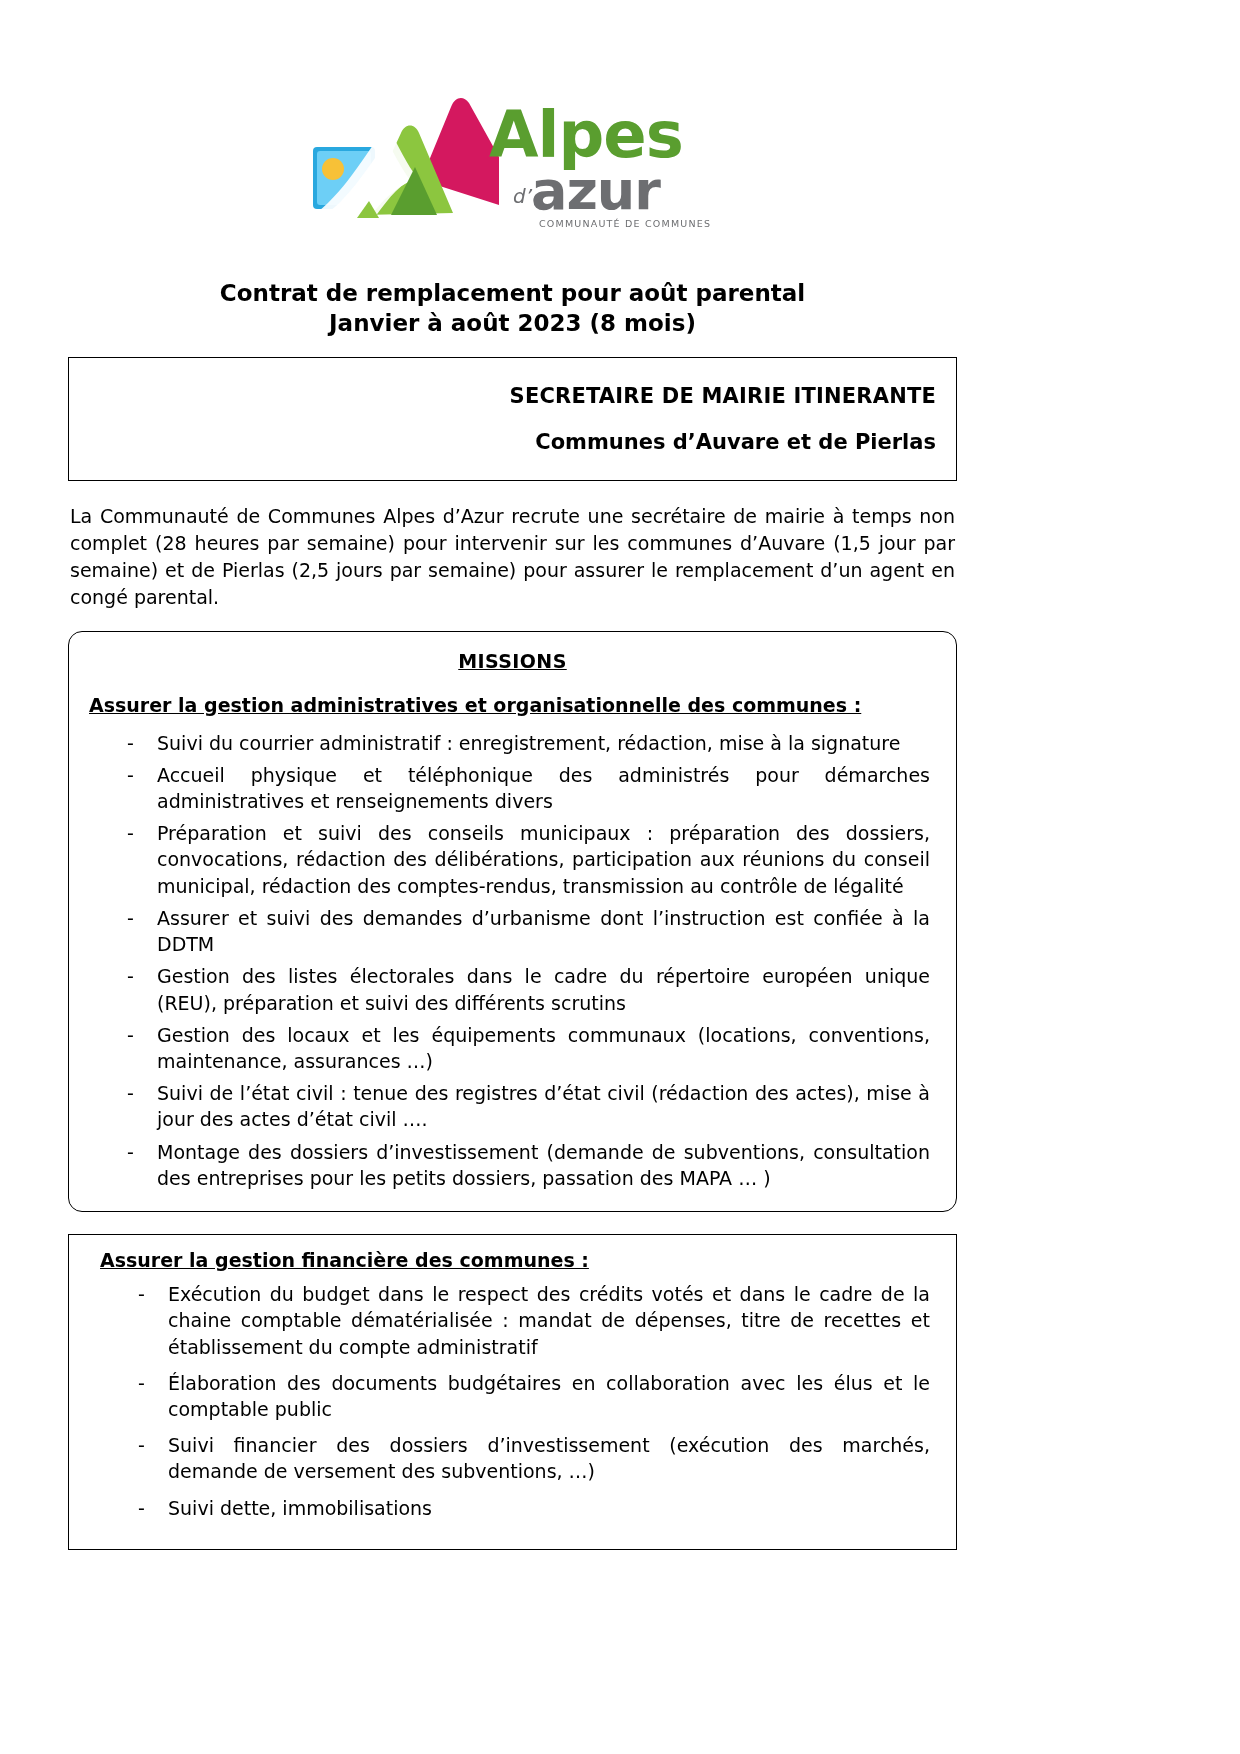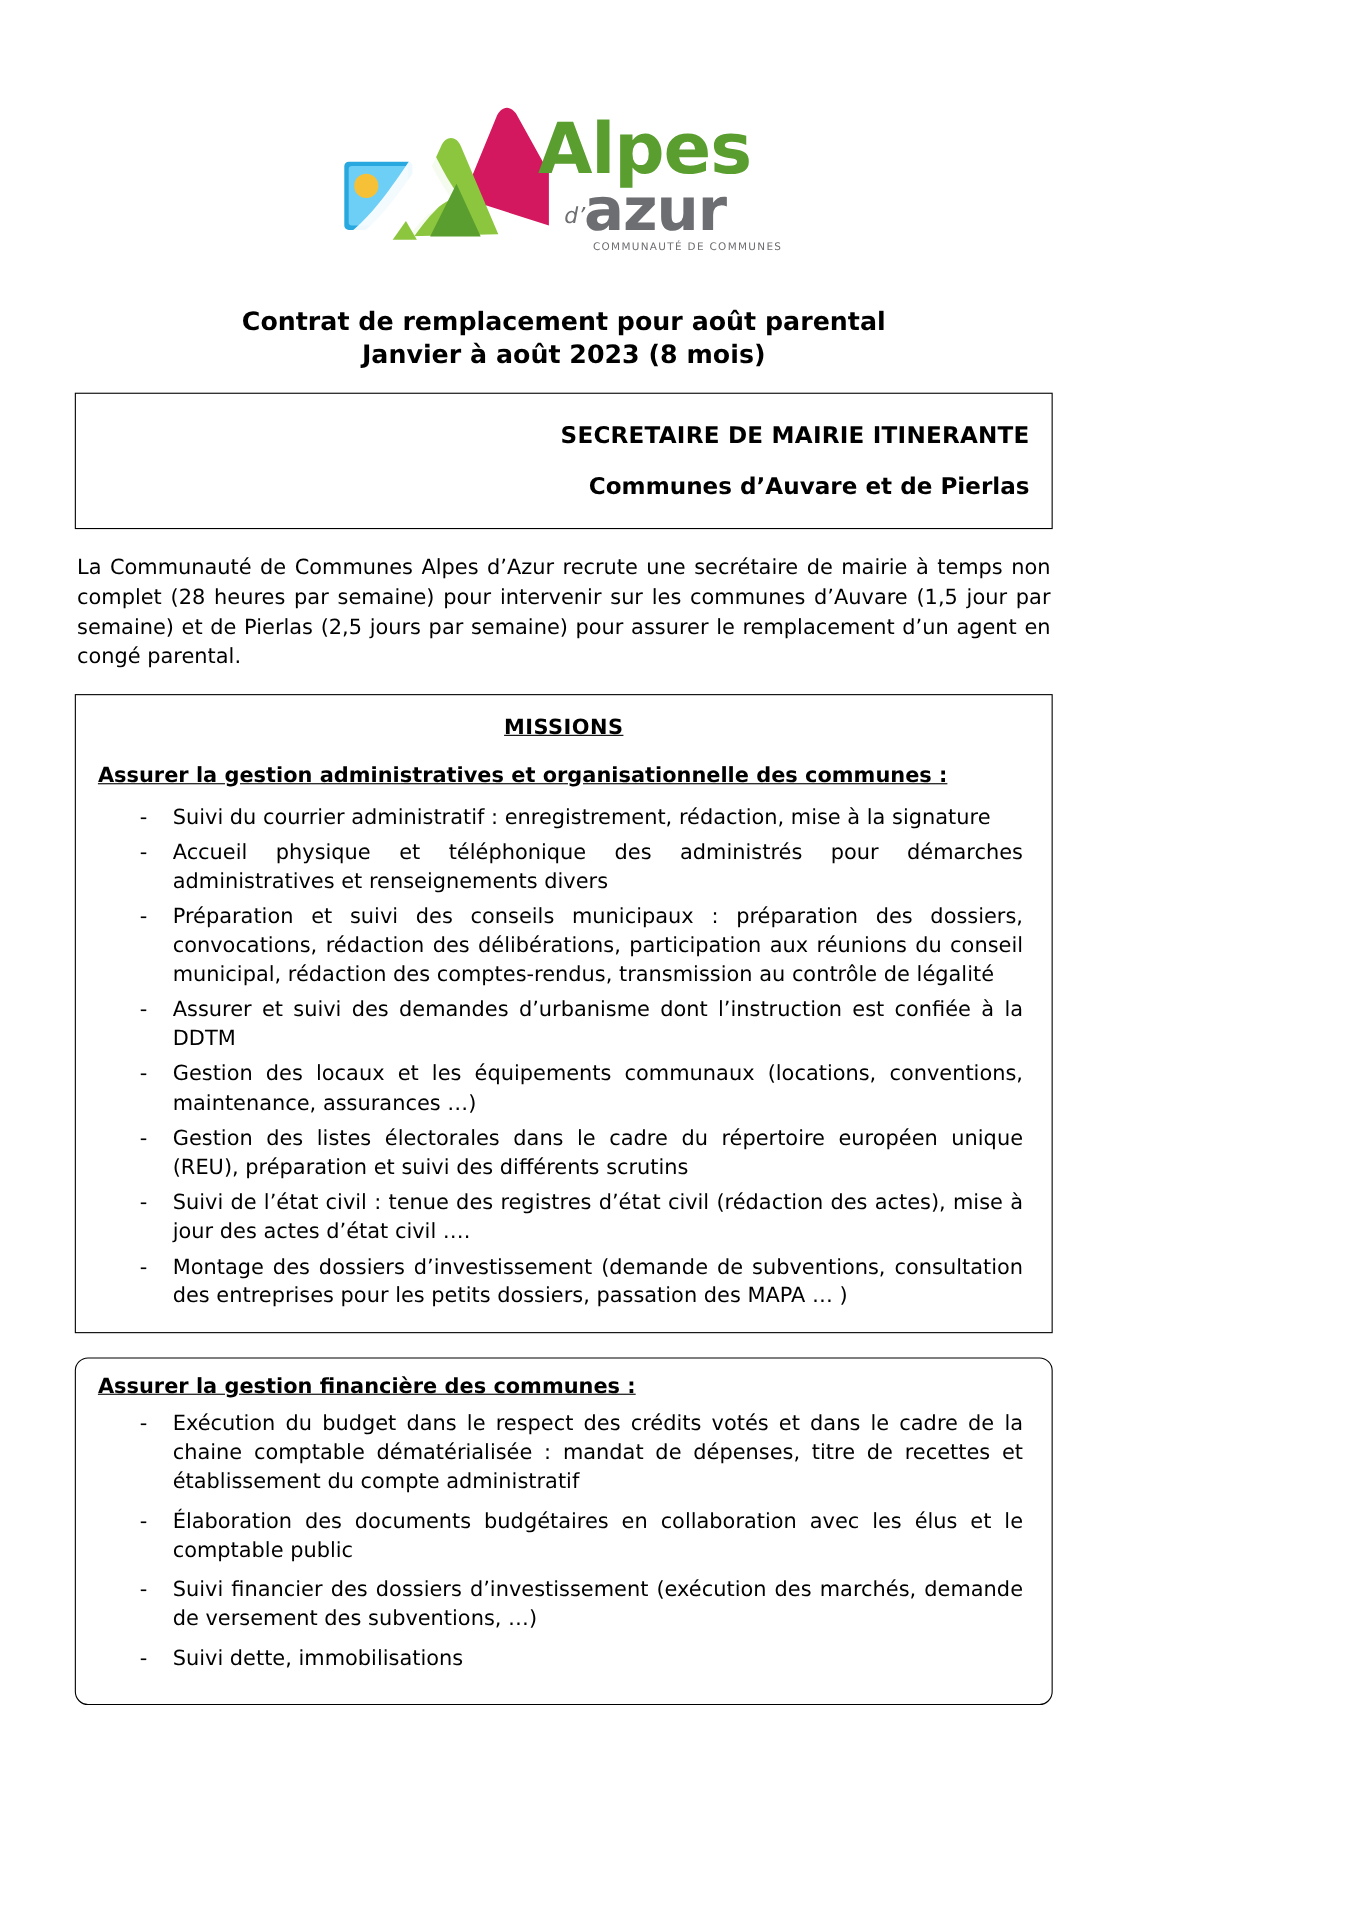--- a/index.html
+++ b/index.html
@@ -75,20 +75,21 @@
     font-size: 19px;
     line-height: 1.42;
     text-align: justify;
     margin: 22px 2px 20px 2px;
   }
 
   
   .missions-box {
     padding: 18px 20px 20px 20px;
     margin-bottom: 22px;
+    border-radius: 14px;
   }
   .missions-heading {
     text-align: center;
     font-weight: bold;
     font-size: 19px;
     text-decoration: underline;
     letter-spacing: 0.4px;
     margin-bottom: 22px;
   }
   .section-heading {
@@ -113,22 +114,21 @@
   ul.dashlist li::before {
     content: "-";
     position: absolute;
     left: 2px;
     top: 0;
   }
   ul.dashlist li:last-child { margin-bottom: 0; }
 
   
   .finance-box {
-    padding: 14px 20px 18px 20px;
-    border-radius: 12px;
+    padding: 14px 20px 18px 31px;
   }
   .finance-box .section-heading { margin-bottom: 10px; }
   .finance-box ul.dashlist li { margin-bottom: 10px; }
 </style>
 </head>
 <body>
 
 <div class="page">
 
   <div class="logo-wrap">
@@ -172,22 +172,22 @@
   <p class="intro">La Communauté de Communes Alpes d’Azur recrute une secrétaire de mairie à temps non complet (28 heures par semaine) pour intervenir sur les communes d’Auvare (1,5 jour par semaine) et de Pierlas (2,5 jours par semaine) pour assurer le remplacement d’un agent en congé parental.</p>
 
   <div class="box missions-box">
     <div class="missions-heading">MISSIONS</div>
     <div class="section-heading">Assurer la gestion administratives et organisationnelle des communes :</div>
     <ul class="dashlist">
       <li>Suivi du courrier administratif : enregistrement, rédaction, mise à la signature</li>
       <li>Accueil physique et téléphonique des administrés pour démarches administratives et renseignements divers</li>
       <li>Préparation et suivi des conseils municipaux : préparation des dossiers, convocations, rédaction des délibérations, participation aux réunions du conseil municipal, rédaction des comptes-rendus, transmission au contrôle de légalité</li>
       <li>Assurer et suivi des demandes d’urbanisme dont l’instruction est confiée à la DDTM</li>
+      <li>Gestion des listes électorales dans le cadre du répertoire européen unique (REU), préparation et suivi des différents scrutins</li>
       <li>Gestion des locaux et les équipements communaux (locations, conventions, maintenance, assurances …)</li>
-      <li>Gestion des listes électorales dans le cadre du répertoire européen unique (REU), préparation et suivi des différents scrutins</li>
       <li>Suivi de l’état civil : tenue des registres d’état civil (rédaction des actes), mise à jour des actes d’état civil ….</li>
       <li>Montage des dossiers d’investissement (demande de subventions, consultation des entreprises pour les petits dossiers, passation des MAPA … )</li>
     </ul>
   </div>
 
   <div class="box finance-box">
     <div class="section-heading">Assurer la gestion financière des communes :</div>
     <ul class="dashlist">
       <li>Exécution du budget dans le respect des crédits votés et dans le cadre de la chaine comptable dématérialisée : mandat de dépenses, titre de recettes et établissement du compte administratif</li>
       <li>Élaboration des documents budgétaires en collaboration avec les élus et le comptable public</li>

